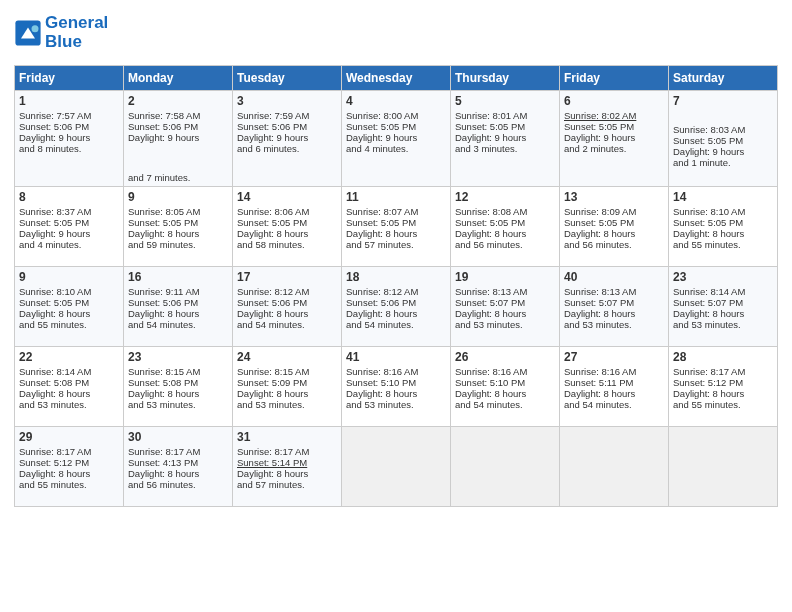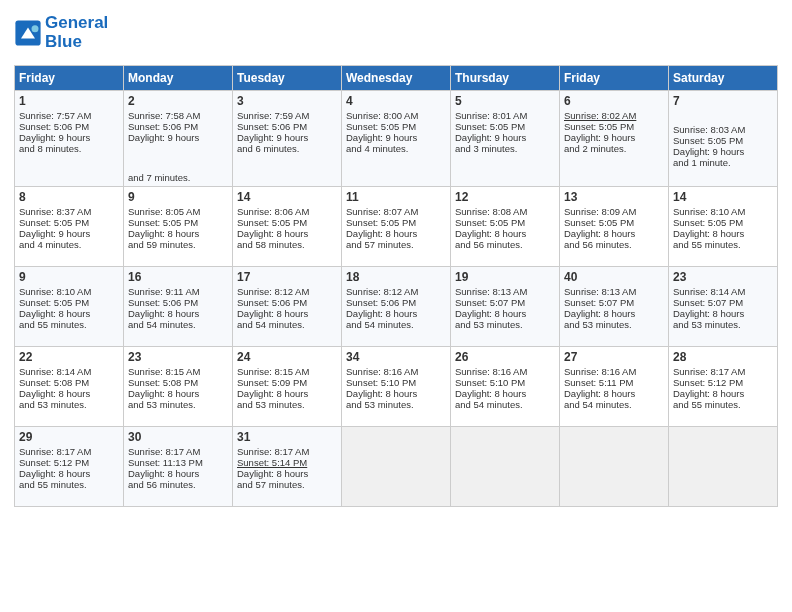--- a/index.html
+++ b/index.html
@@ -292,21 +292,21 @@
             <span style="display: block;">and 53 minutes.</span>
           </td>
           <td>
             <span class="day-num">24</span>
             <span style="display: block;">Sunrise: 8:15 AM</span>
             <span style="display: block;">Sunset: 5:09 PM</span>
             <span style="display: block;">Daylight: 8 hours</span>
             <span style="display: block;">and 53 minutes.</span>
           </td>
           <td>
-            <span class="day-num">34</span>
+            <span class="day-num">41</span>
             <span style="display: block;">Sunrise: 8:16 AM</span>
             <span style="display: block;">Sunset: 5:10 PM</span>
             <span style="display: block;">Daylight: 8 hours</span>
             <span style="display: block;">and 53 minutes.</span>
           </td>
           <td>
             <span class="day-num">26</span>
             <span style="display: block;">Sunrise: 8:16 AM</span>
             <span style="display: block;">Sunset: 5:10 PM</span>
             <span style="display: block;">Daylight: 8 hours</span>
@@ -331,21 +331,21 @@
           <td>
             <span class="day-num">29</span>
             <span style="display: block;">Sunrise: 8:17 AM</span>
             <span style="display: block;">Sunset: 5:12 PM</span>
             <span style="display: block;">Daylight: 8 hours</span>
             <span style="display: block;">and 55 minutes.</span>
           </td>
           <td>
             <span class="day-num">30</span>
             <span style="display: block;">Sunrise: 8:17 AM</span>
-            <span style="display: block;">Sunset: 11:13 PM</span>
+            <span style="display: block;">Sunset: 4:13 PM</span>
             <span style="display: block;">Daylight: 8 hours</span>
             <span style="display: block;">and 56 minutes.</span>
           </td>
           <td>
             <span class="day-num">31</span>
             <span style="display: block;">Sunrise: 8:17 AM</span>
             <span style="display: block; text-decoration: underline;">Sunset: 5:14 PM</span>
             <span style="display: block;">Daylight: 8 hours</span>
             <span style="display: block;">and 57 minutes.</span>
           </td>

